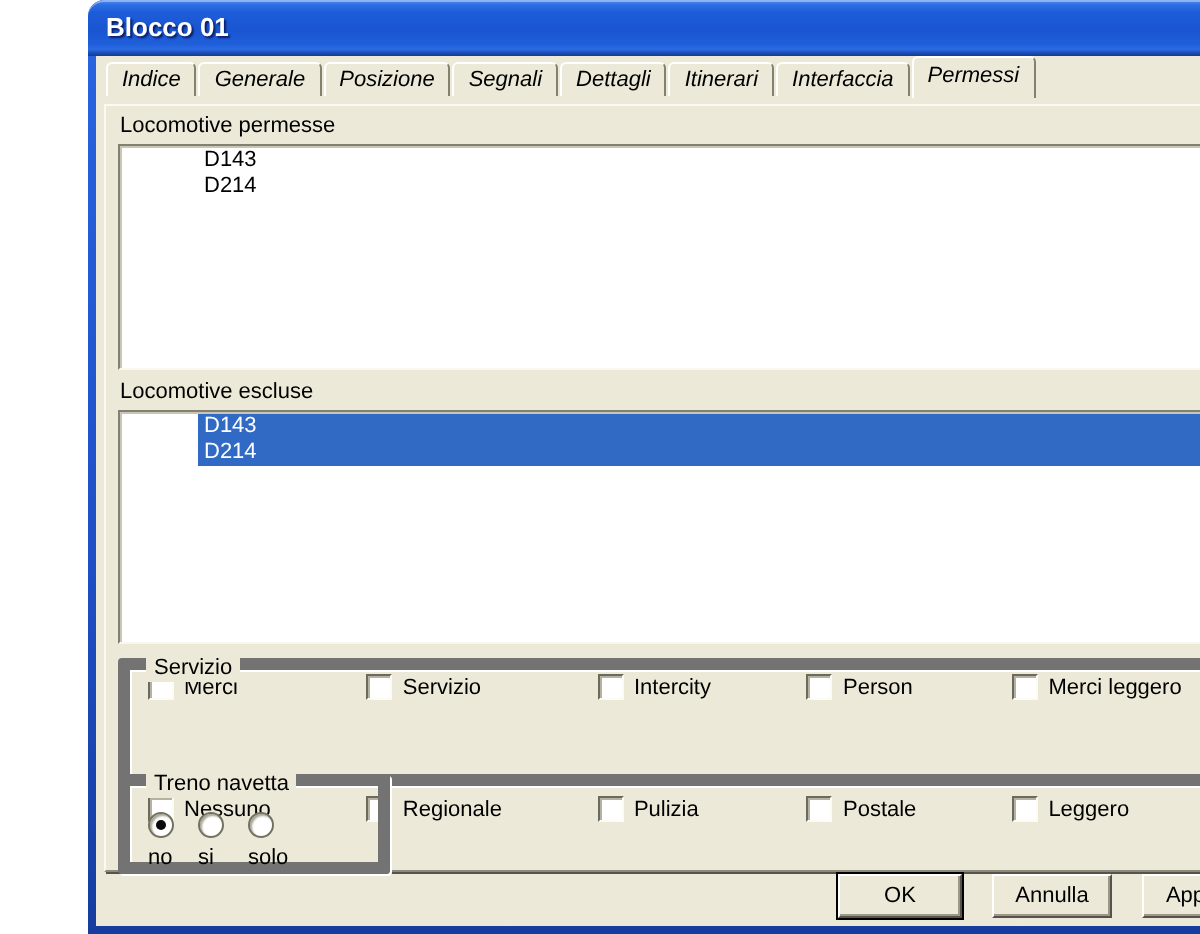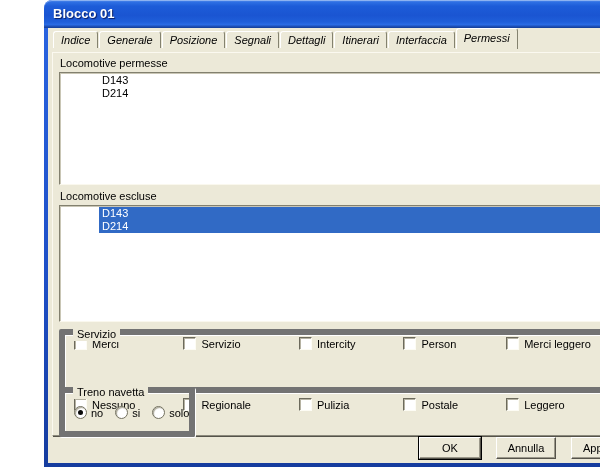--- a/index.html
+++ b/index.html
@@ -90,21 +90,21 @@
     padding:2px 0 0 9px;
     gap:48px;
   }
   .check { display:flex; align-items:center; gap:5px; font-size:11px; height:13px; white-space:nowrap; cursor:default; }
   .cb {
     width:11px; height:11px; flex:none; background:#fff;
     border:1px solid; border-color:#6C6A5C #FDFCF4 #FDFCF4 #6C6A5C;
     box-shadow:inset 1px 1px 0 #B5B2A2;
   }
   .radio-row { display:flex; gap:12px; padding:13px 0 0 9px; }
-  .radio-opt { display:flex; align-items:flex-end; gap:4px; font-size:11px; white-space:nowrap; cursor:default; }
+  .radio-opt { display:flex; align-items:flex-start; gap:4px; font-size:11px; white-space:nowrap; cursor:default;flex-direction:column; }
   .radio {
     width:11px; height:11px; flex:none; border-radius:50%;
     background:#fff; border:1px solid #73715F;
     box-shadow:inset 1px 1px 1px #ABA897; position:relative;
   }
   .radio.selected::after {
     content:''; position:absolute; left:3px; top:3px;
     width:5px; height:5px; border-radius:50%; background:#0a0a0a;
   }
   

